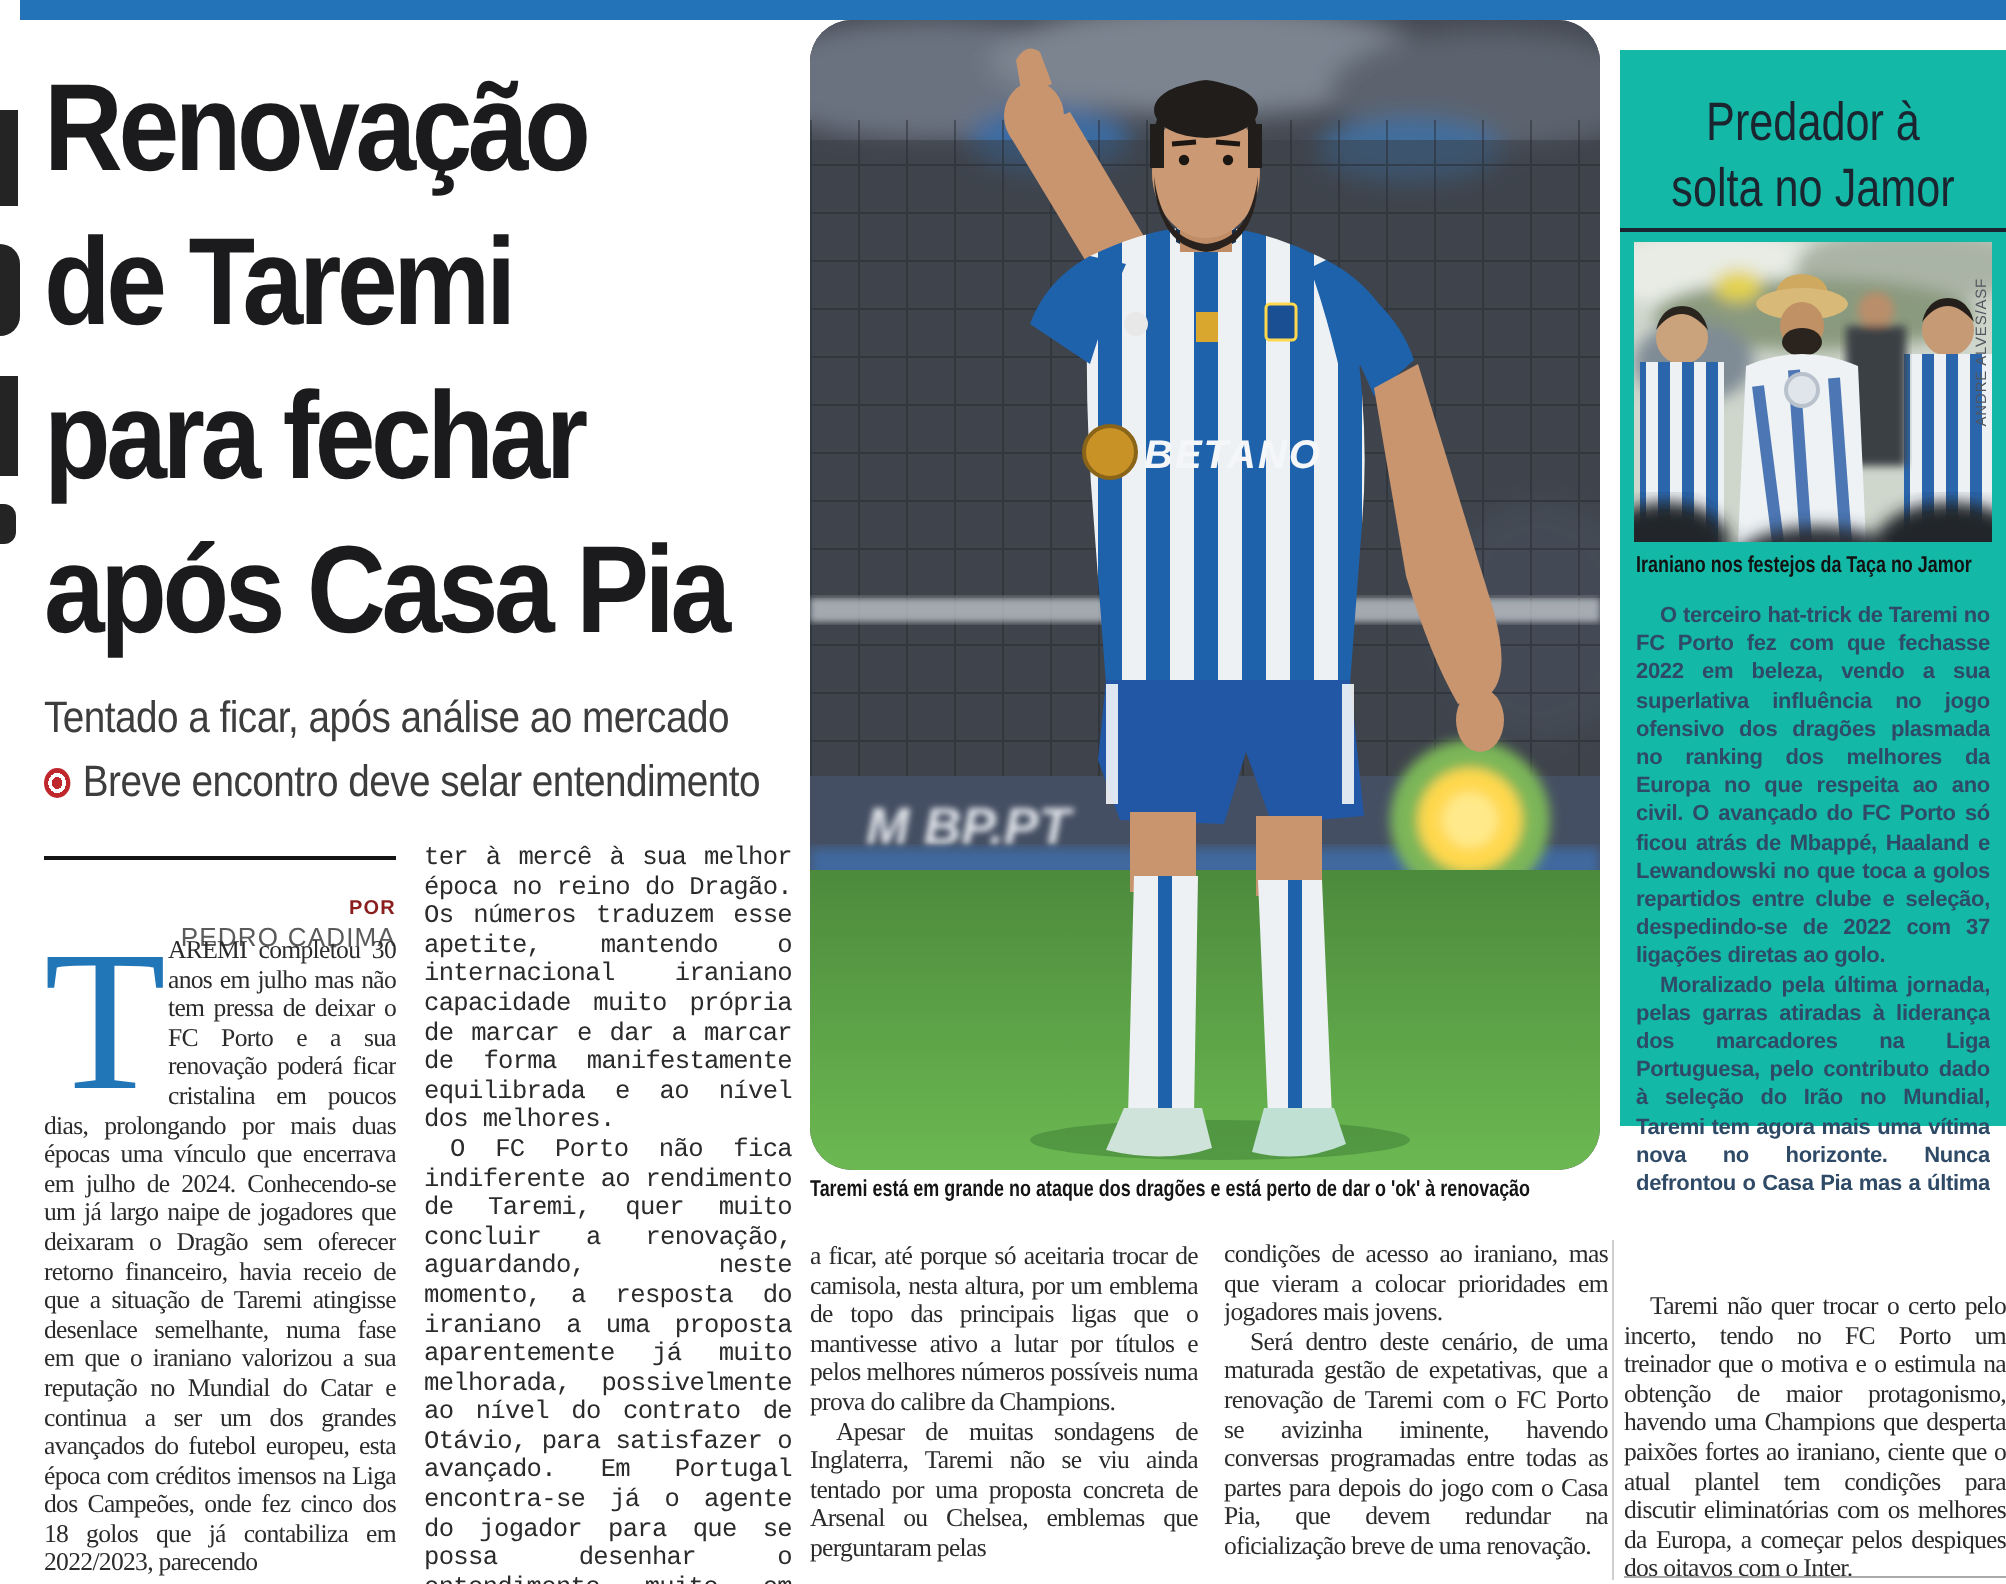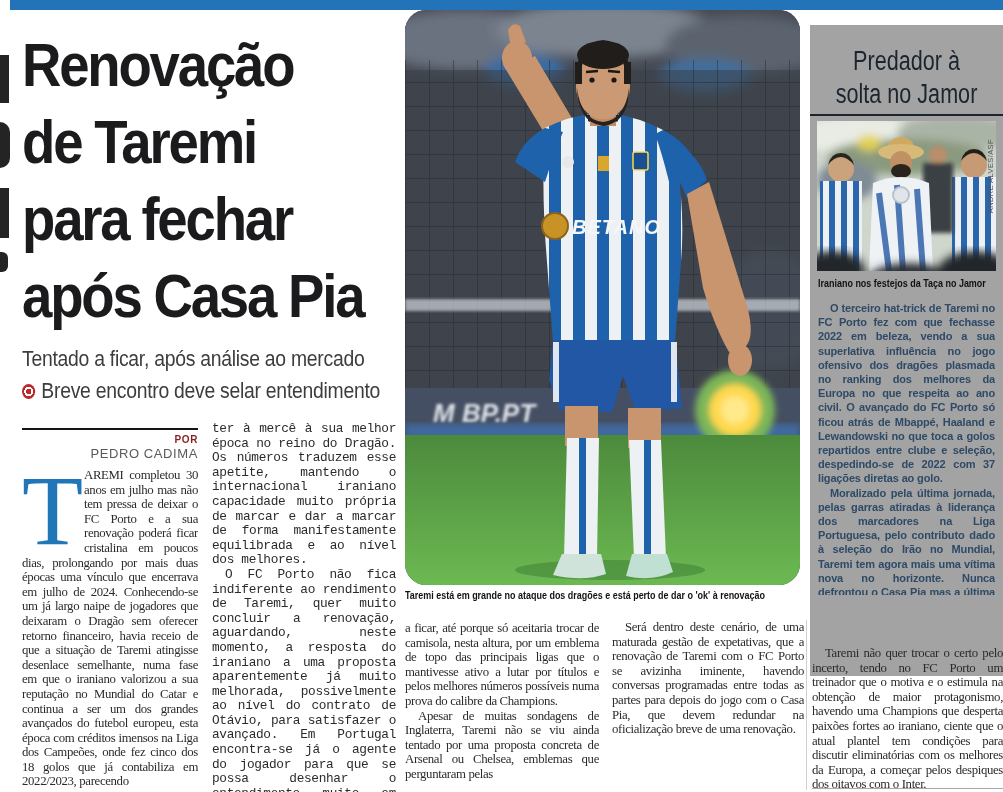--- a/index.html
+++ b/index.html
@@ -22,21 +22,21 @@
             color:#1b1b1d;letter-spacing:-2.5px;white-space:pre-line;transform:scaleX(0.88);
             transform-origin:0 0;}
   .standfirst1{left:22px;top:346px;width:436px;font-size:22px;color:#3d3d3d;letter-spacing:-0.3px;
             transform:scaleX(0.88);transform-origin:0 0;}
   .standfirst2{left:22px;top:378px;width:436px;font-size:22px;color:#3d3d3d;letter-spacing:-0.3px;
             transform:scaleX(0.88);transform-origin:0 0;display:flex;align-items:center;gap:7px;}
   .bullet{display:inline-block;width:15px;height:15px;border-radius:50%;flex:0 0 15px;
           background:radial-gradient(circle at center,#c0272d 0 3px,#ffffff 3px 5px,#c0272d 5px 8px);}
 
   
-  .byline{left:22px;top:428px;width:176px;border-top:2px solid #141414;text-align:right;padding-top:4px;}
+  .byline{left:22px;top:428px;width:176px;border-top:2px solid #141414;text-align:right;padding-top:19px;}
   .byline .por{font-size:10px;font-weight:700;color:#8a1e1e;letter-spacing:0.6px;}
   .byline .name{font-size:13px;color:#5a5a5a;letter-spacing:0.6px;margin-top:1px;}
 
   
   .bodycol{font-family:"Liberation Serif",serif;font-size:12.8px;line-height:14.6px;
            color:#2b2b2b;text-align:justify;letter-spacing:-0.35px;overflow:hidden;}
   .bodycol p{margin:0;}
   .bodycol p.ind{text-indent:13px;}
   .col1{left:22px;top:468px;width:176px;height:324px;}
   .col2{left:212px;top:422px;width:184px;height:370px;font-family:Liberation Mono, monospace;}
@@ -47,21 +47,21 @@
            font-size:100px;line-height:82px;color:#2176b8;margin:2px 6px 0 0;}
   .vdiv{left:806px;top:620px;width:1px;height:170px;background:#cfcfcf;}
   .endrule{left:812px;top:788px;width:191px;height:1px;background:#a9a9a9;}
 
   
   .photo{left:405px;top:10px;width:395px;height:575px;overflow:hidden;background:#454a53;border-radius:21px;}
   .caption-main{left:405px;top:589px;width:506px;font-size:11.5px;font-weight:700;color:#141414;
                 letter-spacing:0;transform:scaleX(0.78);transform-origin:0 0;}
 
   
-  .sidebar{left:810px;top:25px;width:193px;height:651px;background:#a3a3a3;}
+  .sidebar{left:810px;top:25px;width:193px;height:538px;background:#14b8a6;}
   .sb-title{position:absolute;left:-24px;top:20px;width:241px;text-align:center;font-size:27px;
             line-height:33px;color:#1b2530;white-space:pre-line;transform:scaleX(0.8);
             transform-origin:center top;}
   .sb-rule{position:absolute;left:0;top:89px;width:193px;height:2px;background:#1b2530;}
   .sb-photo{position:absolute;left:7px;top:96px;width:179px;height:150px;overflow:hidden;background:#c3cdc0;}
   .sb-credit{position:absolute;right:1px;top:18px;font-size:7.5px;color:#4f565e;letter-spacing:0.4px;
              writing-mode:vertical-rl;transform:rotate(180deg);}
   .sb-caption{position:absolute;left:8px;top:252px;width:227px;font-size:11.5px;font-weight:700;
               color:#121212;transform:scaleX(0.78);transform-origin:0 0;}
   .sb-body{position:absolute;left:8px;top:276px;width:177px;height:294px;overflow:hidden;
@@ -206,20 +206,21 @@
   </figure>
 
   <figcaption class="abs caption-main">Taremi está em grande no ataque dos dragões e está perto de dar o 'ok' à renovação</figcaption>
 
   <div class="abs bodycol col3">
     <p>a ficar, até porque só aceitaria trocar de camisola, nesta altura, por um emblema de topo das principais ligas que o mantivesse ativo a lutar por títulos e pelos melhores números possíveis numa prova do calibre da Champions.</p>
     <p class="ind">Apesar de muitas sondagens de Inglaterra, Taremi não se viu ainda tentado por uma proposta concreta de Arsenal ou Chelsea, emblemas que perguntaram pelas</p>
   </div>
 
   <div class="abs bodycol col4">
+    <p>condições de acesso ao iraniano, mas que vieram a colocar prioridades em jogadores mais jovens.</p>
     <p class="ind">Será dentro deste cenário, de uma maturada gestão de expetativas, que a renovação de Taremi com o FC Porto se avizinha iminente, havendo conversas programadas entre todas as partes para depois do jogo com o Casa Pia, que devem redundar na oficialização breve de uma renovação.</p>
   </div>
 
   <div class="abs vdiv"></div>
 
   <aside class="abs sidebar">
     <h2 class="sb-title" style="margin:0;font-weight:400;">Predador à
 solta no Jamor</h2>
     <div class="sb-rule"></div>
 

